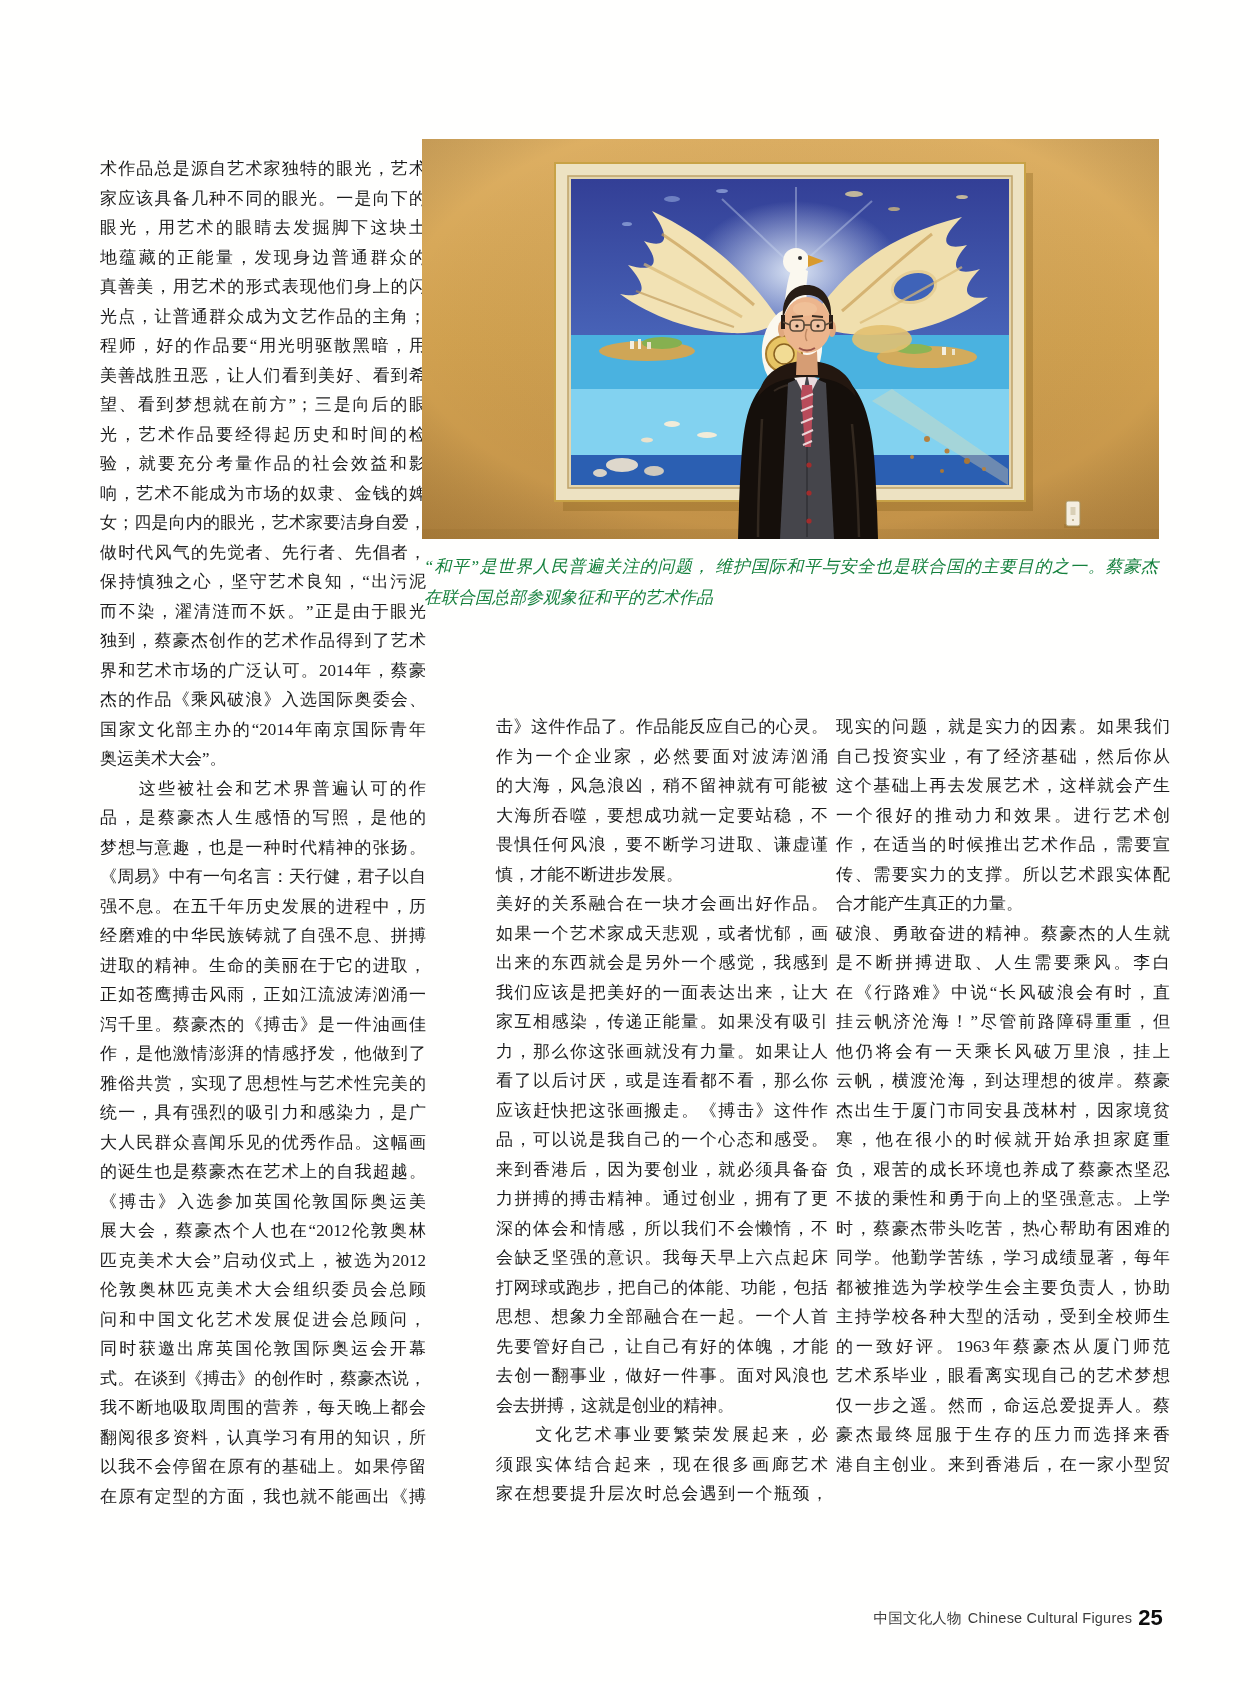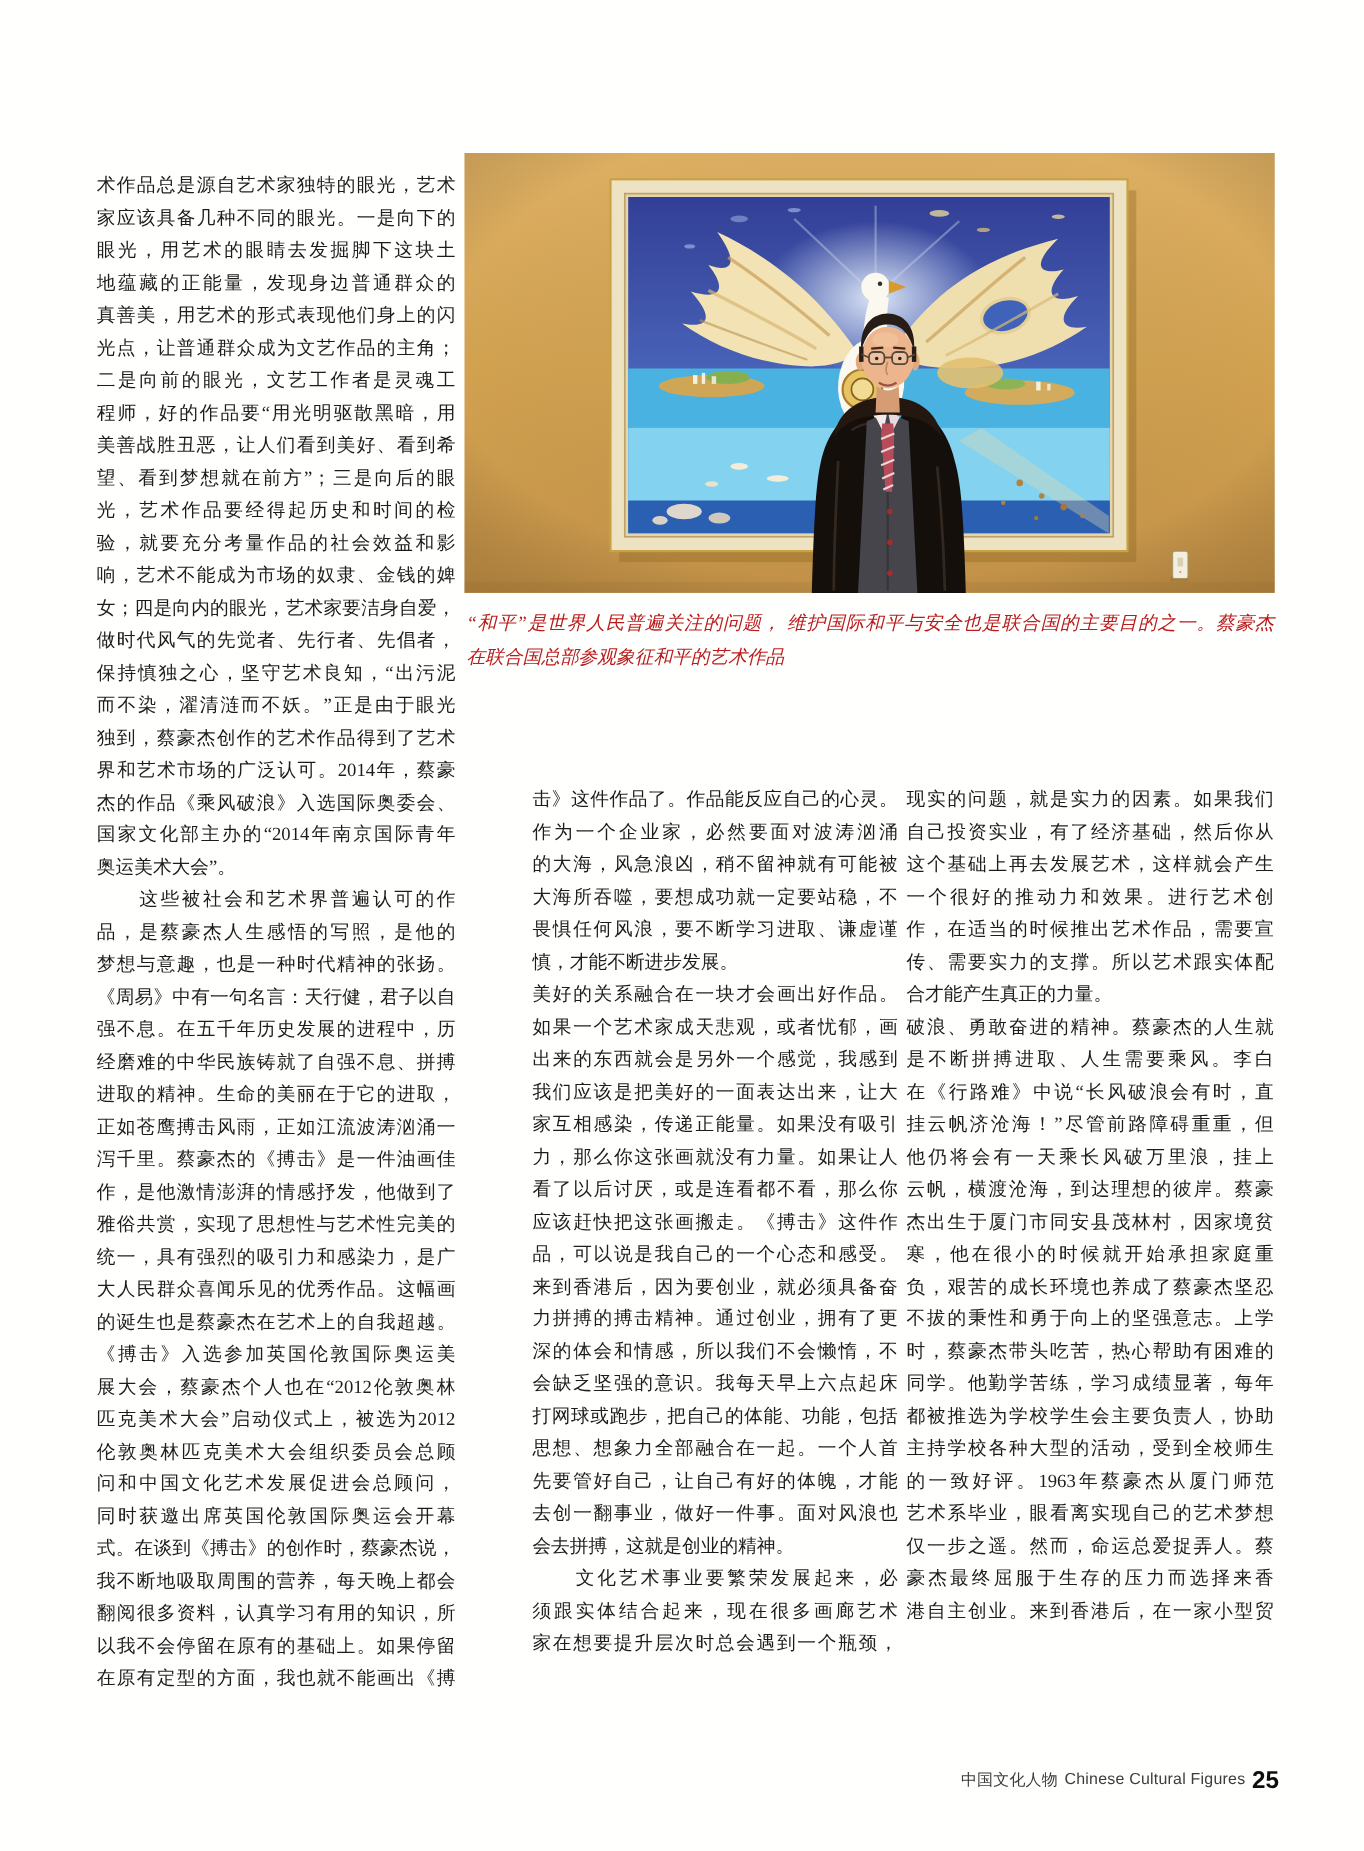--- a/index.html
+++ b/index.html
@@ -6,37 +6,37 @@
   html,body { width:1240px; height:1683px; }
   body {
     position:relative;
     background:#ffffff;
     font-family:"Liberation Serif","DejaVu Serif",serif;
     color:#1c1c1c;
     overflow:hidden;
   }
   .page { position:absolute; inset:0; background:#fffffe; }
 
-  .col { position:absolute; font-size:17px; line-height:29.5px; }
+  .col { position:absolute; font-size:17px; line-height:29.5px;margin-left:12px; }
   .col-left  { left:88px;  top:154px; width:326px; }
   .col-mid   { left:484px; top:712px; width:332px; }
   .col-right { left:824px; top:712px; width:334px; }
 
   .tline { white-space:nowrap; height:29.5px; text-align:left; }
   .tline.just { text-align:justify; text-align-last:justify; }
 
   .photo {
     position:absolute; left:422px; top:139px; width:737px; height:400px;
     overflow:hidden;
   }
   .photo svg { display:block; width:737px; height:400px; }
 
   .caption {
     position:absolute; left:424px; top:551px; width:734px;
-    font-size:17px; line-height:31px; font-style:italic; color:#b91c1c;
+    font-size:17px; line-height:31px; font-style:italic; color:#15803d;
   }
   .caption .tline { height:31px; }
 
   .footer {
     position:absolute; top:1605px; right:77px;
     font-family:"Liberation Sans","DejaVu Sans",sans-serif;
     font-size:14.5px; color:#3c3c3c; letter-spacing:0.2px;
     display:flex; align-items:center; gap:6px;
   }
   .footer .pageno { font-weight:bold; font-size:22px; color:#0e0e0e; }
@@ -46,21 +46,20 @@
 
 <div class="page">
 
   <div class="col col-left">
       <div class="tline just">术作品总是源自艺术家独特的眼光，艺术</div>
       <div class="tline just">家应该具备几种不同的眼光。一是向下的</div>
       <div class="tline just">眼光，用艺术的眼睛去发掘脚下这块土</div>
       <div class="tline just">地蕴藏的正能量，发现身边普通群众的</div>
       <div class="tline just">真善美，用艺术的形式表现他们身上的闪</div>
       <div class="tline just">光点，让普通群众成为文艺作品的主角；</div>
-      <div class="tline just">二是向前的眼光，文艺工作者是灵魂工</div>
       <div class="tline just">程师，好的作品要“用光明驱散黑暗，用</div>
       <div class="tline just">美善战胜丑恶，让人们看到美好、看到希</div>
       <div class="tline just">望、看到梦想就在前方”；三是向后的眼</div>
       <div class="tline just">光，艺术作品要经得起历史和时间的检</div>
       <div class="tline just">验，就要充分考量作品的社会效益和影</div>
       <div class="tline just">响，艺术不能成为市场的奴隶、金钱的婢</div>
       <div class="tline just">女；四是向内的眼光，艺术家要洁身自爱，</div>
       <div class="tline just">做时代风气的先觉者、先行者、先倡者，</div>
       <div class="tline just">保持慎独之心，坚守艺术良知，“出污泥</div>
       <div class="tline just">而不染，濯清涟而不妖。”正是由于眼光</div>

